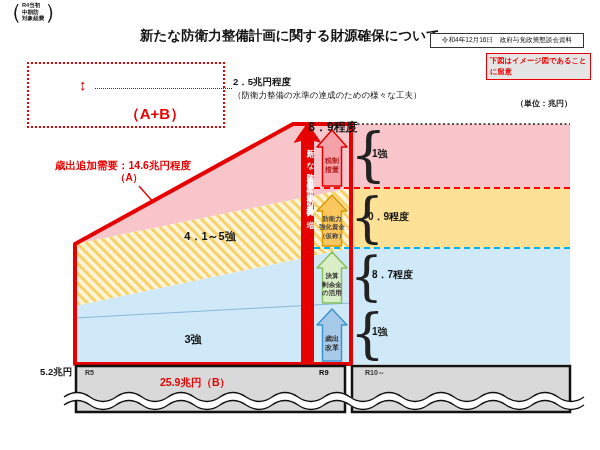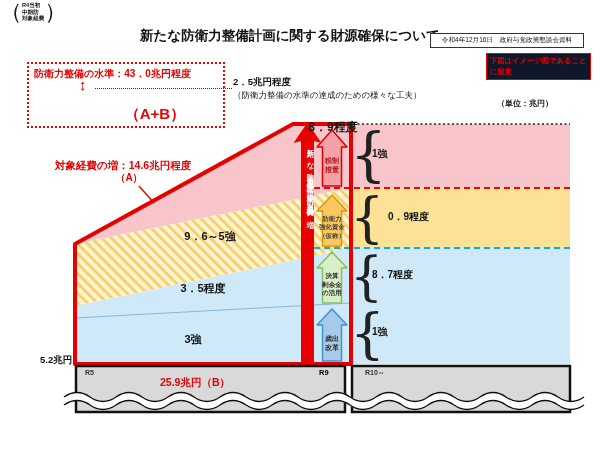--- a/index.html
+++ b/index.html
@@ -8,22 +8,22 @@
   #diagram-svg{position:absolute;left:0;top:0;z-index:1;}
   .t{position:absolute;z-index:2;white-space:nowrap;line-height:1.2;}
   .pre{white-space:pre-line;}
   .red{color:#e60000;}
   .b{font-weight:bold;}
   .ctr{text-align:center;}
   .title{left:90px;top:28px;width:400px;font-size:13.5px;}
   .source-box{left:430px;top:33px;width:152px;height:13px;border:1px solid #333;
               font-size:6.6px;line-height:12px;background:#fff;}
   .notice-box{left:486px;top:53px;width:97px;border:1.5px solid #e60000;padding:2px 3px;
-              font-size:7.3px;line-height:1.45;white-space:normal;background:#0f172a;}
-  .unit{left:487px;top:99px;width:66px;text-align:right;font-size:8px;}
+              font-size:7.3px;line-height:1.45;white-space:normal;background:#e5e5e5;}
+  .unit{left:516px;top:99px;width:66px;text-align:left;font-size:8px;}
   .summary-box{left:27px;top:62px;width:194px;height:62px;border:2px dotted #e60000;}
   .sb1{left:34px;top:68px;font-size:10px;}
   .sb2{left:34px;top:92px;font-size:10px;}
   .sb3{left:100px;top:105px;width:110px;font-size:15px;}
   .updown{left:79px;top:76px;font-size:15px;z-index:3;}
   .connector{left:95px;top:88px;width:137px;height:0;border-top:1.5px dotted #333;z-index:3;}
   .gap-value{left:233px;top:76px;font-size:9.5px;font-weight:600;}
   .gap-note{left:233px;top:90px;font-size:8.5px;font-weight:400;}
   .lbl-89{left:300px;top:120px;width:66px;font-size:12px;}
   .demand{left:55px;top:159px;font-size:10.5px;}
@@ -31,30 +31,30 @@
   .area1{left:158px;top:230px;width:104px;font-size:11px;}
   .area2{left:158px;top:282px;width:90px;font-size:11px;}
   .area3{left:158px;top:333px;width:70px;font-size:11px;}
   .varrow-text{left:300px;top:143px;width:15px;height:222px;writing-mode:vertical-rl;
                font-size:7.5px;letter-spacing:2.2px;color:#fff;font-weight:bold;}
   .fa0{left:316px;top:156px;width:32px;font-size:7px;color:#b01b1b;line-height:1.3;}
   .fa1{left:313px;top:215px;width:38px;font-size:6.4px;color:#444;line-height:1.3;}
   .fa2{left:315px;top:272px;width:34px;font-size:6.6px;color:#333;line-height:1.3;}
   .fa3{left:316px;top:334px;width:32px;font-size:7px;color:#333;line-height:1.3;}
   .band0{left:372px;top:148px;font-size:10px;}
-  .band1{left:388px;top:211px;font-size:10px;}
+  .band1{left:368px;top:211px;font-size:10px;}
   .band2{left:372px;top:269px;font-size:10px;}
   .band3{left:372px;top:326px;font-size:10px;}
   .brace{position:absolute;left:350px;width:16px;z-index:2;color:#222;text-align:center;
          font-family:"DejaVu Serif","Liberation Serif",serif;font-weight:normal;}
   .br0{top:124px;height:62px;font-size:58px;line-height:62px;}
   .br1{top:189px;height:58px;font-size:54px;line-height:58px;}
   .br2{top:248px;height:56px;font-size:52px;line-height:56px;}
   .br3{top:304px;height:59px;font-size:55px;line-height:59px;}
-  .bl52{left:28px;top:354px;font-size:9.5px;padding-left:12px;}
+  .bl52{left:28px;top:366px;font-size:9.5px;padding-left:12px;}
   .bracket{left:29px;top:367px;display:flex;align-items:center;z-index:2;}
   .bracket .paren{font-size:22px;line-height:24px;font-weight:300;color:#111;
                   font-family:"DejaVu Serif","Liberation Serif",serif;}
   .bracket .lines{display:flex;flex-direction:column;}
   .bracket .lines span{font-size:5.6px;line-height:6.8px;font-weight:bold;color:#111;}
   .r5{left:85px;top:369px;font-size:7px;color:#333;font-weight:600;}
   .r9{left:303px;top:368px;font-size:7.5px;color:#000;margin-left:16px;}
   .totalb{left:125px;top:376px;width:140px;font-size:10.5px;}
   .r10{left:365px;top:369px;font-size:7px;color:#333;font-weight:600;}
 </style>
@@ -102,34 +102,32 @@
     <path d="M64,397 q13,-9 26,0 t26,0 t26,0 t26,0 t26,0 t26,0 t26,0 t26,0 t26,0 t26,0 t26,0 t26,0 t26,0 t26,0 t26,0 t26,0 t26,0 t26,0 t26,0 t26,0" stroke="#111" stroke-width="1.4" fill="none"></path>
     <path d="M64,405 q13,-9 26,0 t26,0 t26,0 t26,0 t26,0 t26,0 t26,0 t26,0 t26,0 t26,0 t26,0 t26,0 t26,0 t26,0 t26,0 t26,0 t26,0 t26,0 t26,0 t26,0" stroke="#111" stroke-width="1.4" fill="none"></path>
   </svg>
 
   <div class="t title ctr b">新たな防衛力整備計画に関する財源確保について</div>
   <div class="t source-box ctr">令和4年12月16日　政府与党政策懇談会資料</div>
   <div class="t notice-box red b">下図はイメージ図であることに留意</div>
   <div class="t unit b">（単位：兆円）</div>
 
   <div class="t summary-box"></div>
-  <div class="t sb1 red b">防衛力整備の水準：43．0兆円程度</div>
   <div class="t sb3 red b ctr">（A+B）</div>
   <div class="t updown red b">↕</div>
   <div class="t connector"></div>
 
   <div class="t gap-value">2．5兆円程度</div>
   <div class="t gap-note">（防衛力整備の水準の達成のための様々な工夫）</div>
 
   <div class="t lbl-89 ctr b">8．9程度</div>
-  <div class="t demand red b">対象経費の増：14.6兆円程度</div>
+  <div class="t demand red b">歳出追加需要：14.6兆円程度</div>
   <div class="t demand-sub red b ctr">（A）</div>
 
-  <div class="t area1 ctr b">9．6～5強</div>
-  <div class="t area2 ctr b">3．5程度</div>
+  <div class="t area1 ctr b">4．1～5強</div>
   <div class="t area3 ctr b">3強</div>
 
   <div class="t varrow-text">新たな防衛力整備計画（現中期防）対象経費の増</div>
 
   <div class="t fa0 pre ctr b">税制
 措置</div>
   <div class="t fa1 pre ctr b">防衛力
 強化資金
 （仮称）</div>
   <div class="t fa2 pre ctr b">決算

